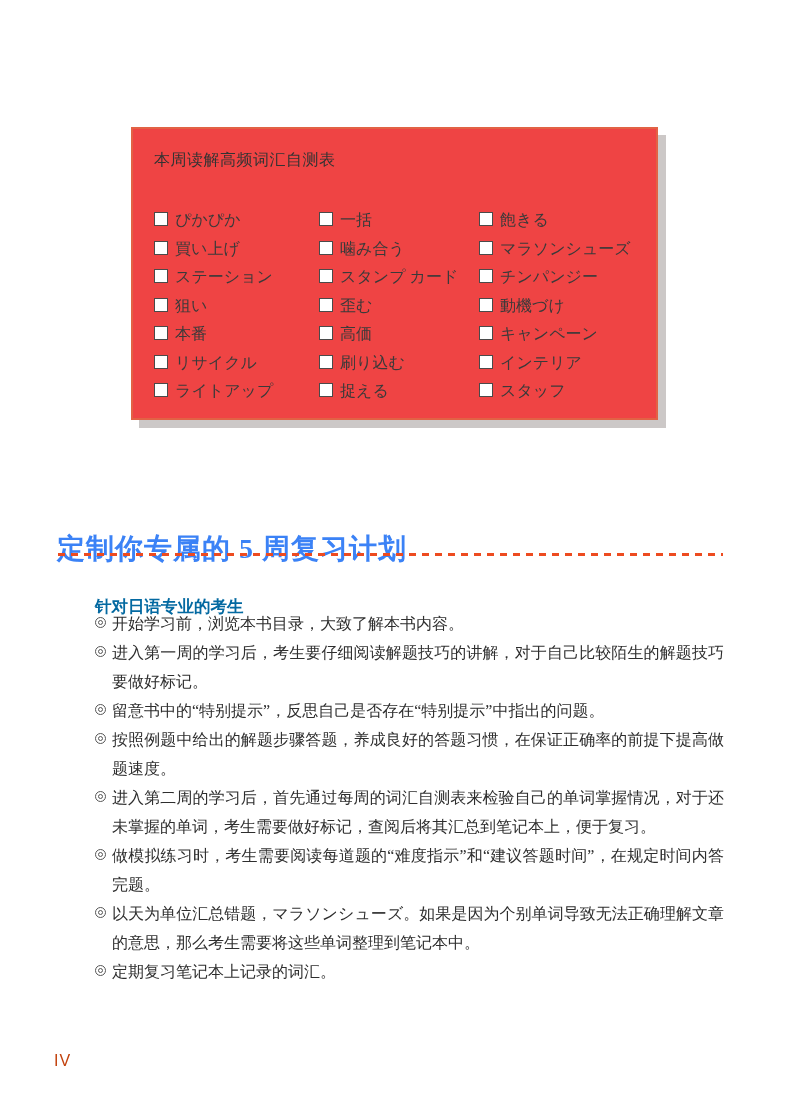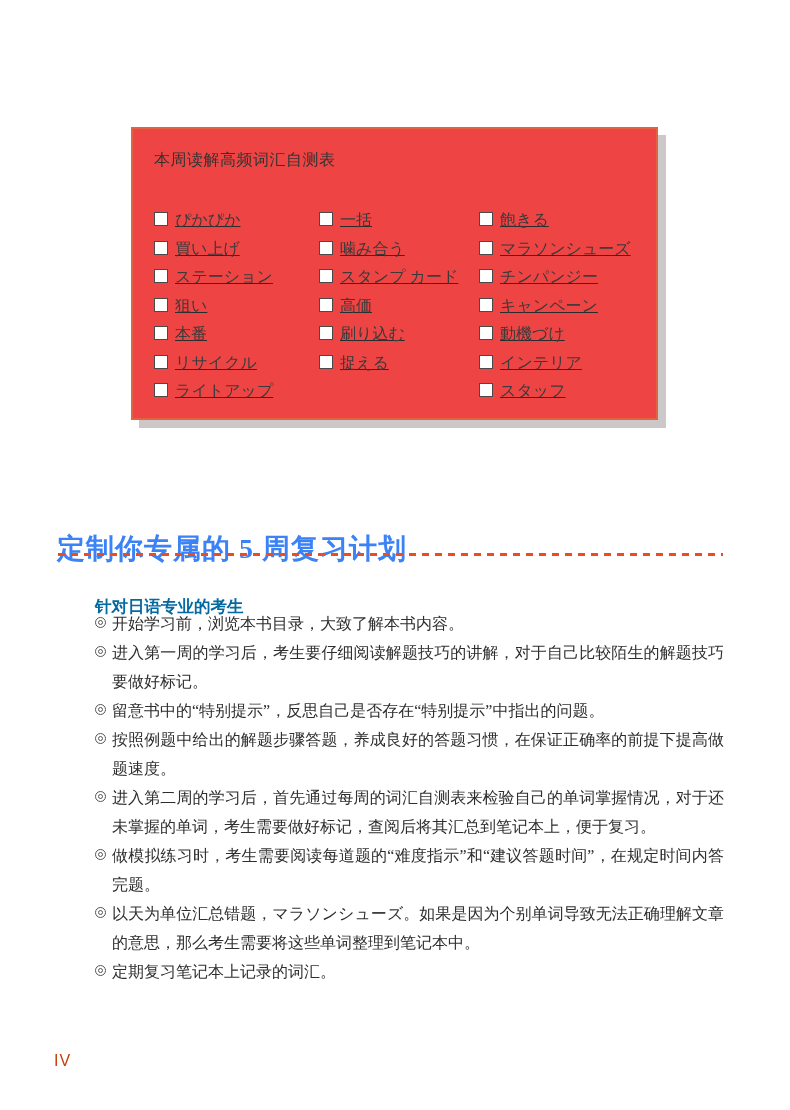--- a/index.html
+++ b/index.html
@@ -31,21 +31,20 @@
   .vocab-title {
     margin: 20px 0 0 21px;
     font-size: 16px;
     line-height: 22px;
     color: #333333;
     letter-spacing: 0.5px;
   }
   .vocab-grid {
     display: flex;
     margin: 35px 0 0 21px;
-    text-decoration: underline;
   }
   .vocab-col { display: block; }
   .vocab-col-1 { width: 165px; }
   .vocab-col-2 { width: 160px; }
   .vocab-col-3 { width: 175px; }
   .vi {
     height: 28.5px;
     line-height: 28.5px;
     font-size: 16px;
     color: #3a3a3a;
@@ -152,30 +151,31 @@
       <div class="vi"><span class="cb"></span><span>ステーション</span></div>
       <div class="vi"><span class="cb"></span><span>狙い</span></div>
       <div class="vi"><span class="cb"></span><span>本番</span></div>
       <div class="vi"><span class="cb"></span><span>リサイクル</span></div>
       <div class="vi"><span class="cb"></span><span>ライトアップ</span></div>
     </div>
     <div class="vocab-col vocab-col-2">
       <div class="vi"><span class="cb"></span><span>一括</span></div>
       <div class="vi"><span class="cb"></span><span>噛み合う</span></div>
       <div class="vi"><span class="cb"></span><span>スタンプ カード</span></div>
+      <div class="vi"><span class="cb"></span><span>歪む</span></div>
       <div class="vi"><span class="cb"></span><span>高価</span></div>
       <div class="vi"><span class="cb"></span><span>刷り込む</span></div>
       <div class="vi"><span class="cb"></span><span>捉える</span></div>
     </div>
     <div class="vocab-col vocab-col-3">
       <div class="vi"><span class="cb"></span><span>飽きる</span></div>
       <div class="vi"><span class="cb"></span><span>マラソンシューズ</span></div>
       <div class="vi"><span class="cb"></span><span>チンパンジー</span></div>
+      <div class="vi"><span class="cb"></span><span>動機づけ</span></div>
       <div class="vi"><span class="cb"></span><span>キャンペーン</span></div>
-      <div class="vi"><span class="cb"></span><span>動機づけ</span></div>
       <div class="vi"><span class="cb"></span><span>インテリア</span></div>
       <div class="vi"><span class="cb"></span><span>スタッフ</span></div>
     </div>
   </div>
 </div>
 
 <h1 class="plan-heading">定制你专属的 5 周复习计划</h1>
 <div class="dashed-line"></div>
 <h2 class="plan-sub">针对日语专业的考生</h2>
 

